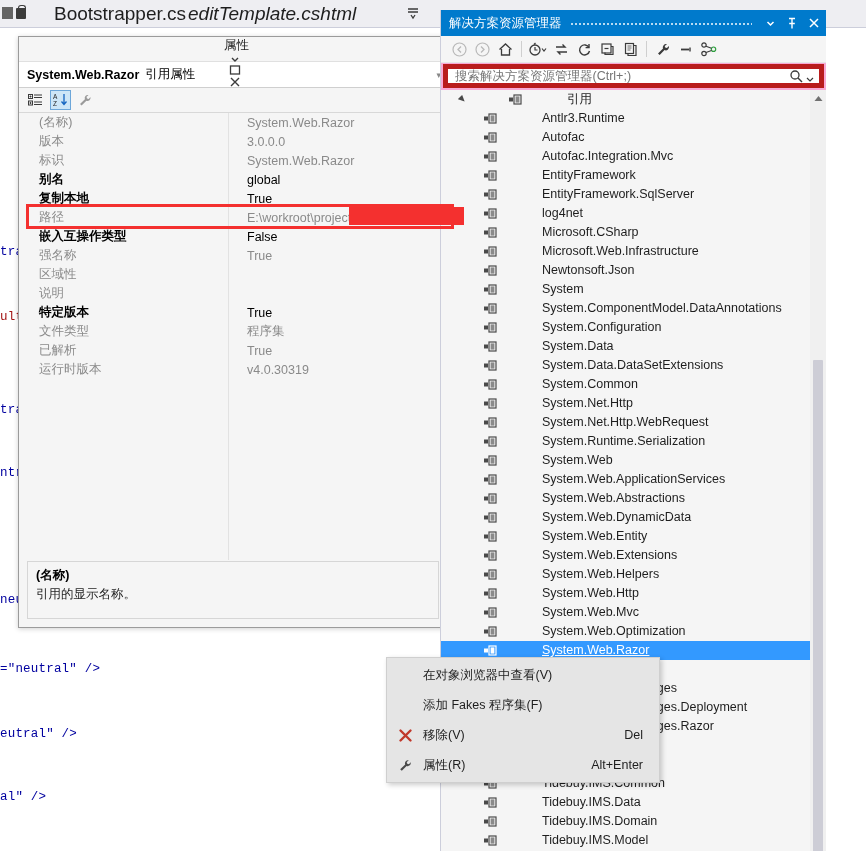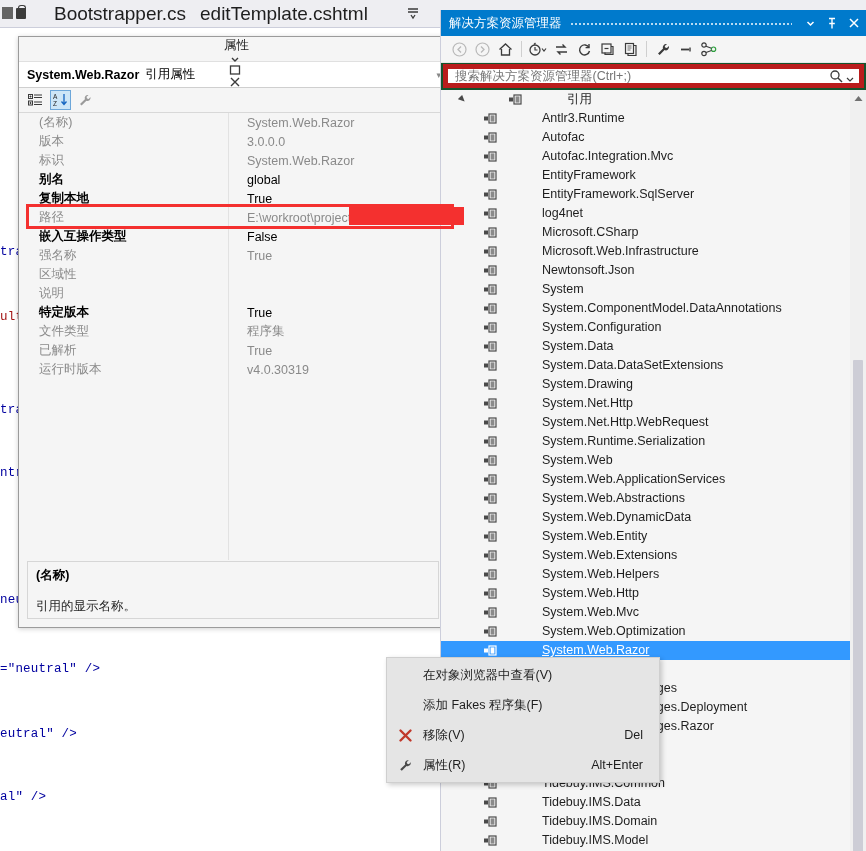--- a/index.html
+++ b/index.html
@@ -88,36 +88,36 @@
   .prow .pval  { flex: 1; padding-left: 19px; font-size: 12.5px; color: #8a8a8a;
                  white-space: nowrap; overflow: hidden; }
   .prow.bold .pname, .prow.bold .pval { color: #000; }
   .prow.bold .pname { font-weight: bold; }
 
   .props-desc {
     position: absolute; left: 8px; right: 8px; bottom: 8px; height: 58px;
     background: #f5f5f5; border: 1px solid #d6d6d6; padding: 5px 8px;
   }
   .props-desc-title { font-weight: bold; font-size: 12.5px; color: #000; }
-  .props-desc-body { font-size: 12.5px; color: #1e1e1e; margin-top: 14px; }
+  .props-desc-body { font-size: 12.5px; color: #1e1e1e; margin-top: 2px; }
 
   
   .red-box {
     position: absolute; left: 7px; top: 167px; width: 428px; height: 25px;
     border: 3px solid #f4302f; pointer-events: none; z-index: 40;
   }
   .red-redact {
     position: absolute; left: 330px; top: 170px; width: 115px; height: 18px;
     background: #f4302f; z-index: 41;
   }
 
   
   .se {
-    position: absolute; left: 440px; top: 10px; width: 426px; height: 841px;
-    background: #14532d; border-left: 1px solid #cccedb;
+    position: absolute; left: 440px; top: 10px; width: 386px; height: 841px;
+    background: #f9a8d4; border-left: 1px solid #cccedb;
   }
   .se-title {
     height: 26px; background: #007acc; display: flex; align-items: center;
     padding-left: 8px; color: #ffffff;
   }
   .se-title-text { font-size: 12.5px; color: #fff; white-space: nowrap; }
   .se-title-dots { flex: 1; height: 26px; margin: 0 8px;
     background-image: radial-gradient(rgba(255,255,255,.72) 0.9px, transparent 1px);
     background-size: 4px 4px; background-position: 0 12px; background-repeat: repeat-x; }
   .se-tbtn { width: 20px; height: 20px; display:flex; align-items:center; justify-content:center; margin-right:2px; }
@@ -179,21 +179,21 @@
   </div>
 
   <div class="tabstrip">
     <div class="tab-icons">
       <span class="tab-ic"></span>
       <span class="tab-lock"></span>
     </div>
     <div class="tab" style="left:50px;width:140px;">
       <span>Bootstrapper.cs</span>
     </div>
-    <div class="tab" style="left:200px;width:160px;">
+    <div class="tab" style="left:188px;width:160px;font-style:italic;">
       <span>editTemplate.cshtml</span>
     </div>
     <div class="tab-overflow">
       <svg width="18" height="18" viewBox="0 0 18 18">
           <path d="M4 5h10M4 8h10M7 11l2 3 2-3" stroke="#3b3b3b" stroke-width="1.3" fill="none"></path>
         </svg>
     </div>
   </div>
 
   <div class="props-win">
@@ -588,21 +588,21 @@
             <span class="tlabel">System.Data.DataSetExtensions</span>
           </div>
           <div class="tnode child">
             <span class="asm-ic">
               <svg width="14" height="11" viewBox="0 0 14 11">
                 <rect x="0" y="3.5" width="4" height="4" fill="#4a4a4a"></rect>
                 <rect x="5" y="1" width="7" height="9" fill="none" stroke="#4a4a4a" stroke-width="1.2"></rect>
                 <rect x="6.6" y="2.4" width="3.8" height="6.2" fill="#8a8a8a"></rect>
               </svg>
             </span>
-            <span class="tlabel">System.Drawing</span>
+            <span class="tlabel">System.Common</span>
           </div>
           <div class="tnode child">
             <span class="asm-ic">
               <svg width="14" height="11" viewBox="0 0 14 11">
                 <rect x="0" y="3.5" width="4" height="4" fill="#4a4a4a"></rect>
                 <rect x="5" y="1" width="7" height="9" fill="none" stroke="#4a4a4a" stroke-width="1.2"></rect>
                 <rect x="6.6" y="2.4" width="3.8" height="6.2" fill="#8a8a8a"></rect>
               </svg>
             </span>
             <span class="tlabel">System.Net.Http</span>

